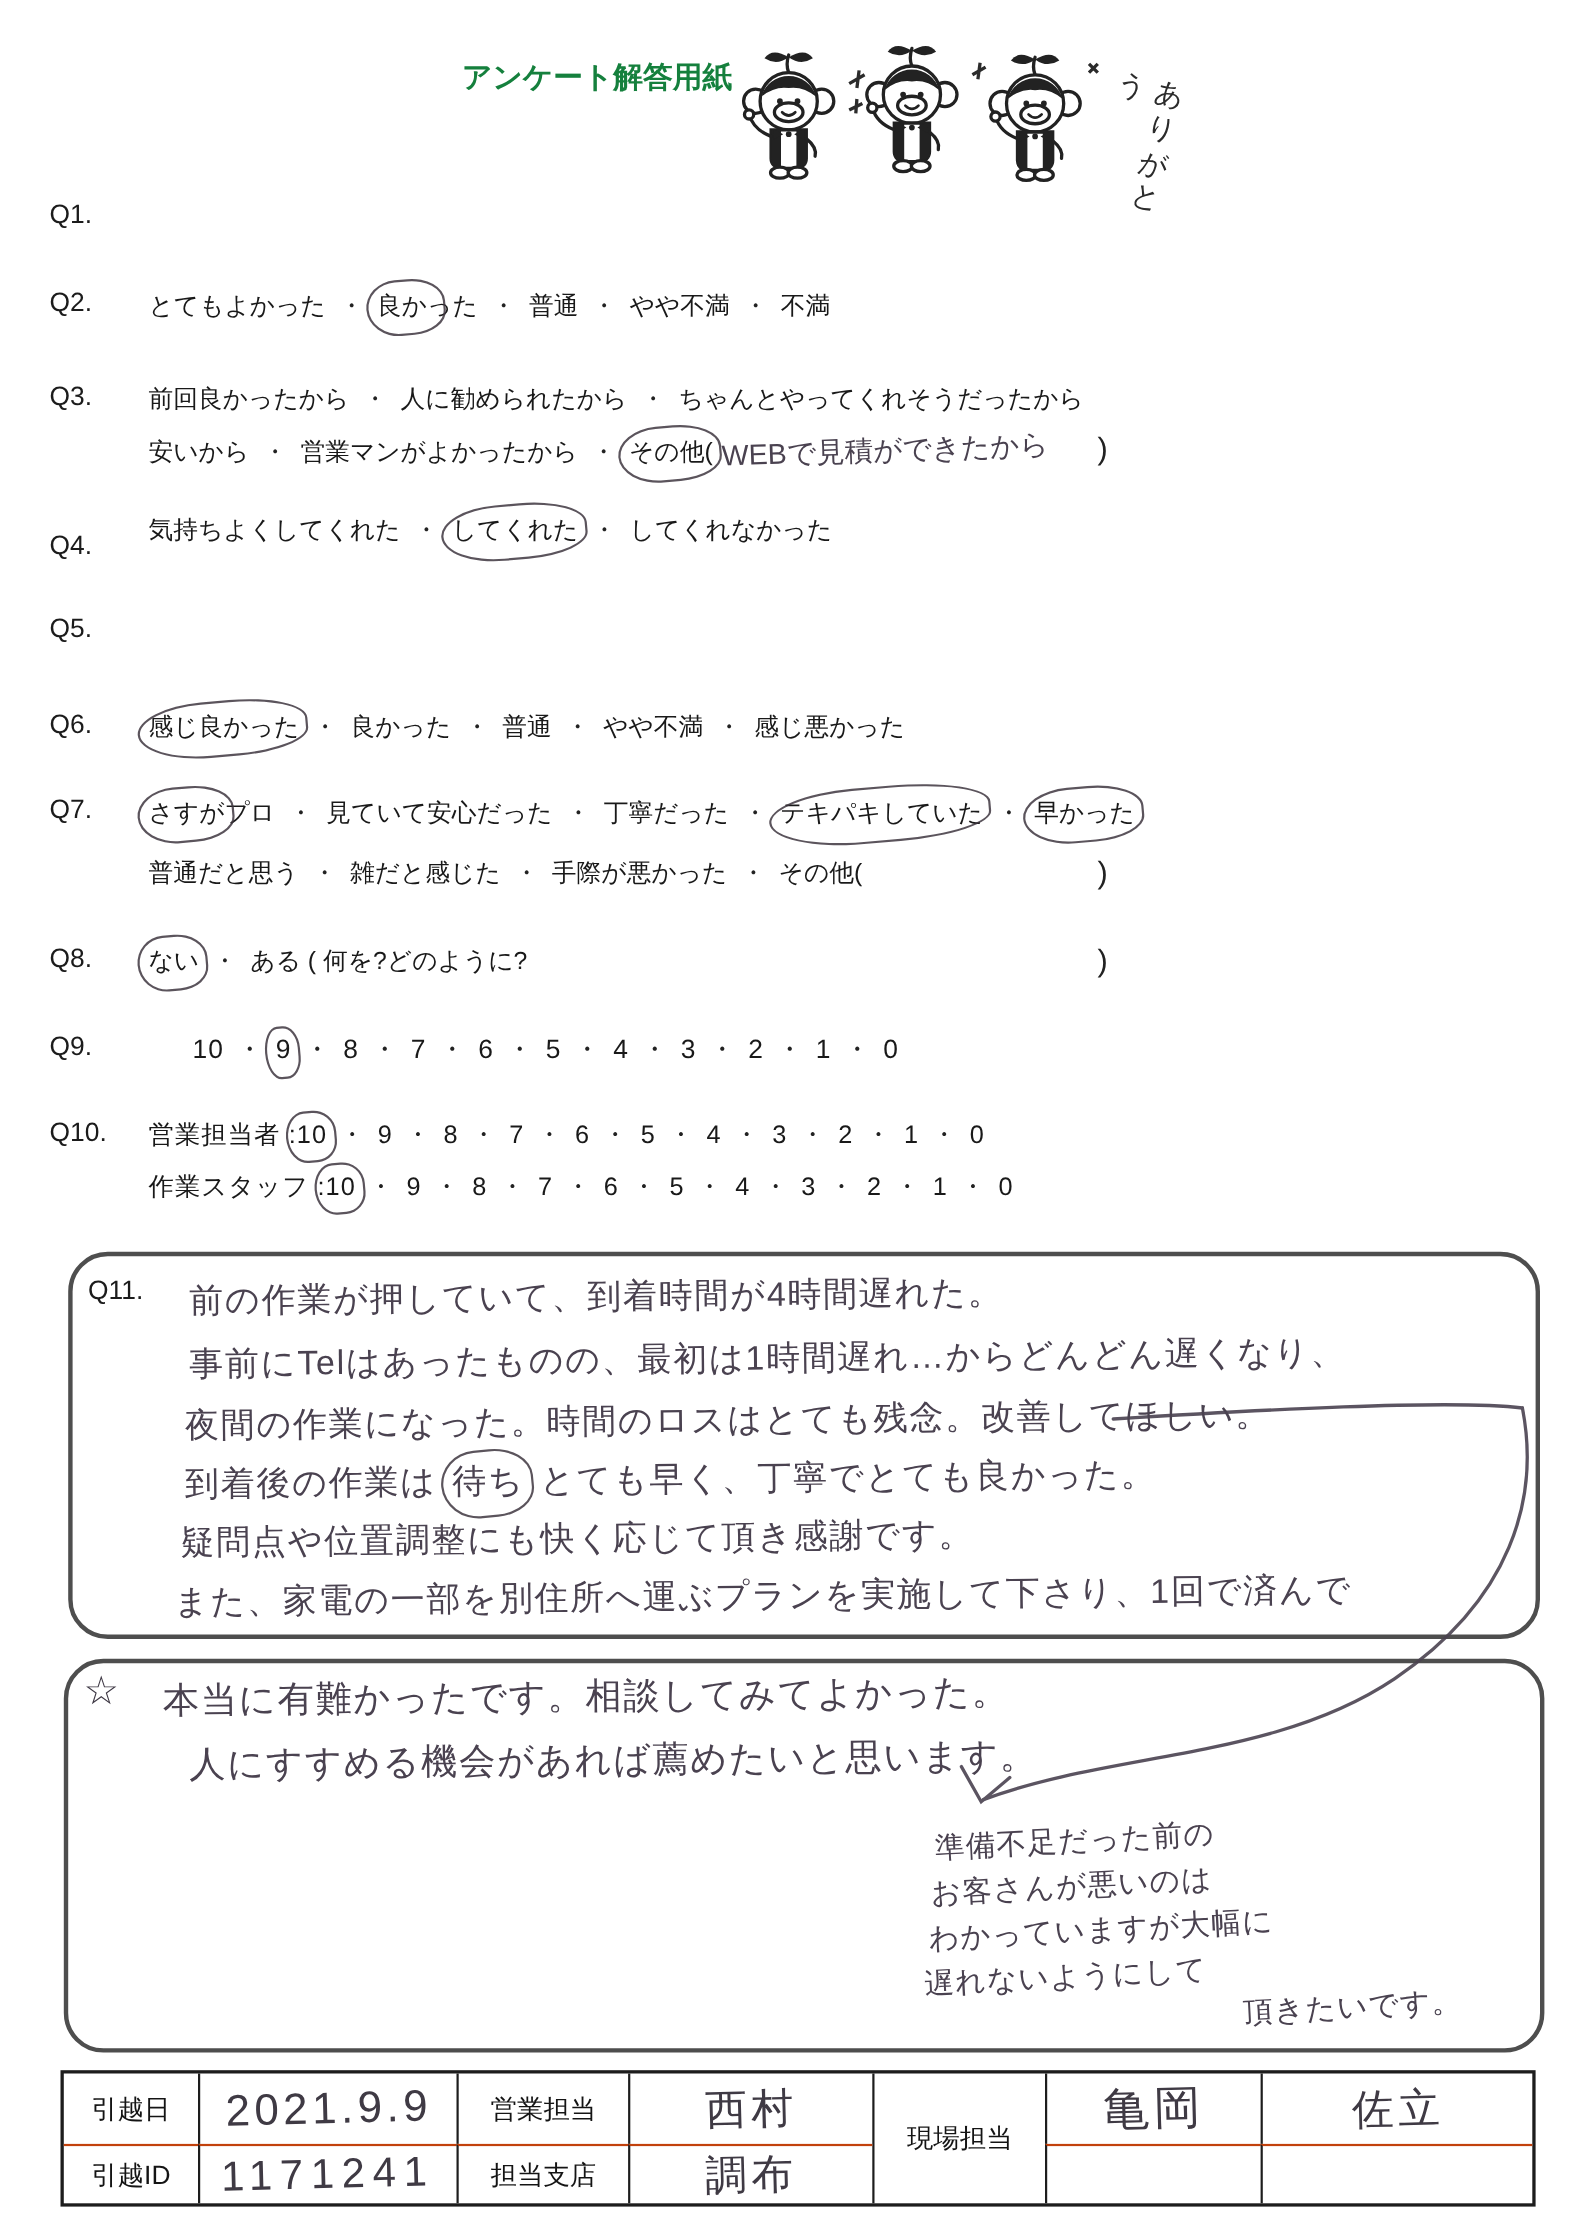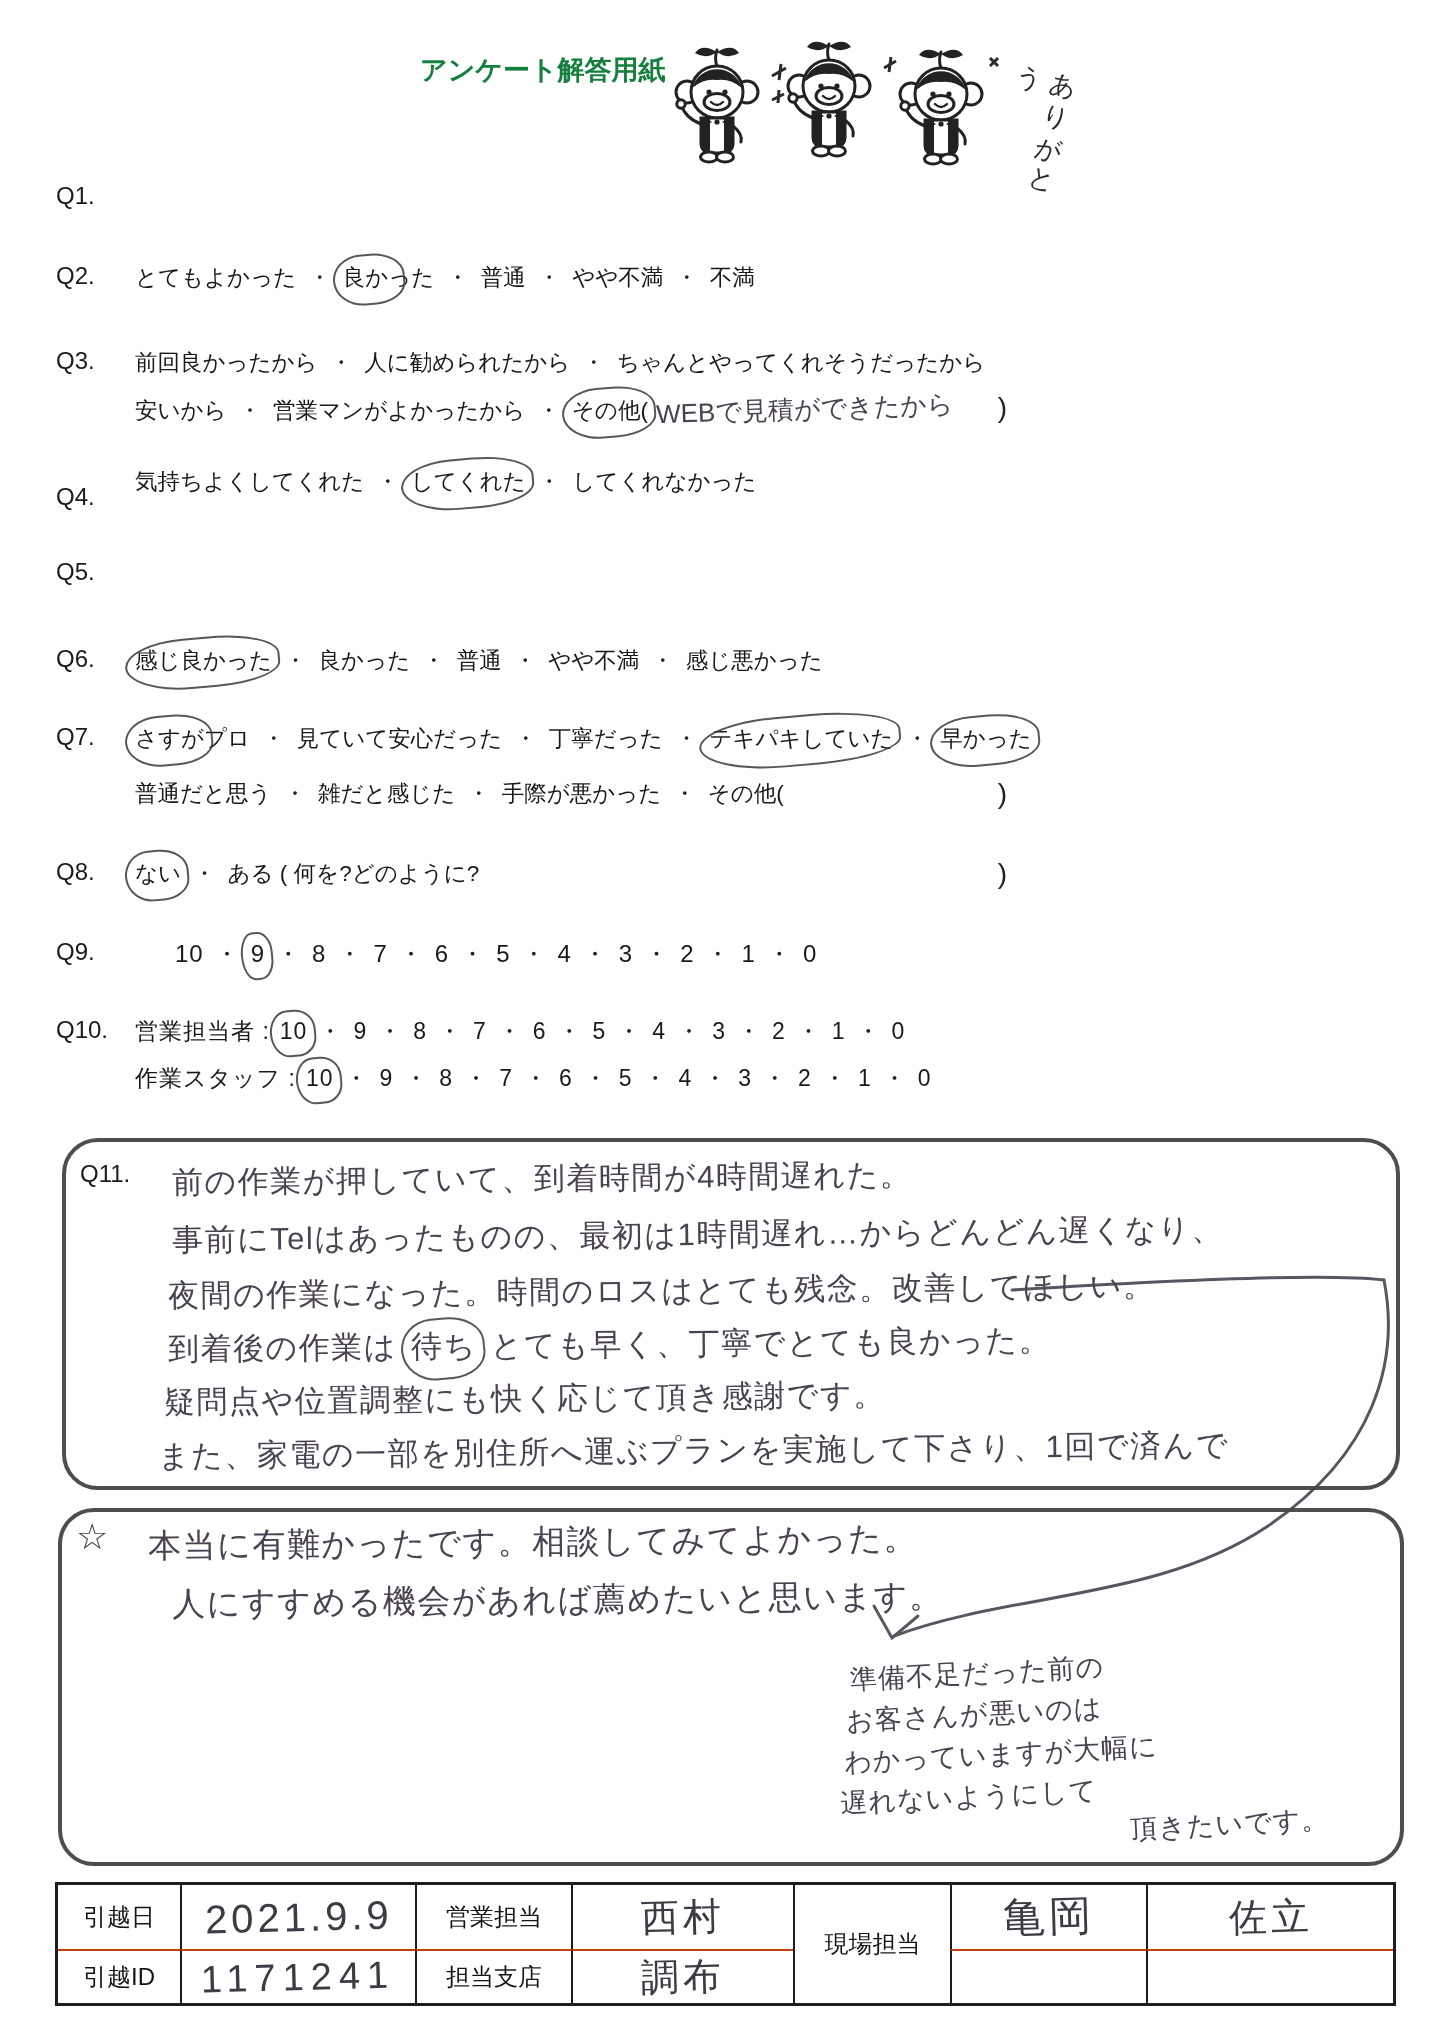--- a/index.html
+++ b/index.html
@@ -4,24 +4,24 @@
 <style>
   html,body{margin:0;padding:0;background:#e8e8e8;}
   #page{position:relative;width:1433px;height:2023px;background:#ffffff;margin:0 auto;
         font-family:"Liberation Sans",sans-serif;color:#1c1c1c;overflow:hidden;}
   
   .brand{position:absolute;left:62px;top:34px;font-size:43px;font-weight:bold;letter-spacing:1px;
          color:#2e2e2e;-webkit-text-stroke:1.5px #2e2e2e;}
   .form-title{position:absolute;left:420px;top:52px;font-size:27px;font-weight:bold;color:#15803d;}
   .instruction{position:absolute;left:64px;top:86px;font-size:20px;color:#161616;}
   
-  .qlabel{position:absolute;left:56px;font-size:24px;color:#1b1b1b;}
+  .qlabel{position:absolute;left:45px;font-size:24px;color:#1b1b1b;}
   .qline{position:absolute;left:135px;font-size:22.5px;white-space:nowrap;color:#191919;}
   .qline .sep{margin:0 12px;color:#222;}
-  .qline .prefix{margin-right:10px;}
+  .qline .prefix{}
   .qline .opt{position:relative;display:inline-block;}
   .qline .close{position:absolute;right:0;top:0;font-size:28px;font-weight:300;color:#222;}
   .nums{letter-spacing:1px;font-size:24px;}
   .nums .sep{margin:0 11px;}
   
   .c::before{content:"";position:absolute;left:-10px;right:-8px;top:-8px;bottom:-12px;
              border:2.6px solid rgba(62,54,64,.85);
              border-radius:46% 54% 50% 50% / 58% 52% 48% 62%;
              transform:rotate(-5deg);pointer-events:none;}
   .part::before{right:32%;}

